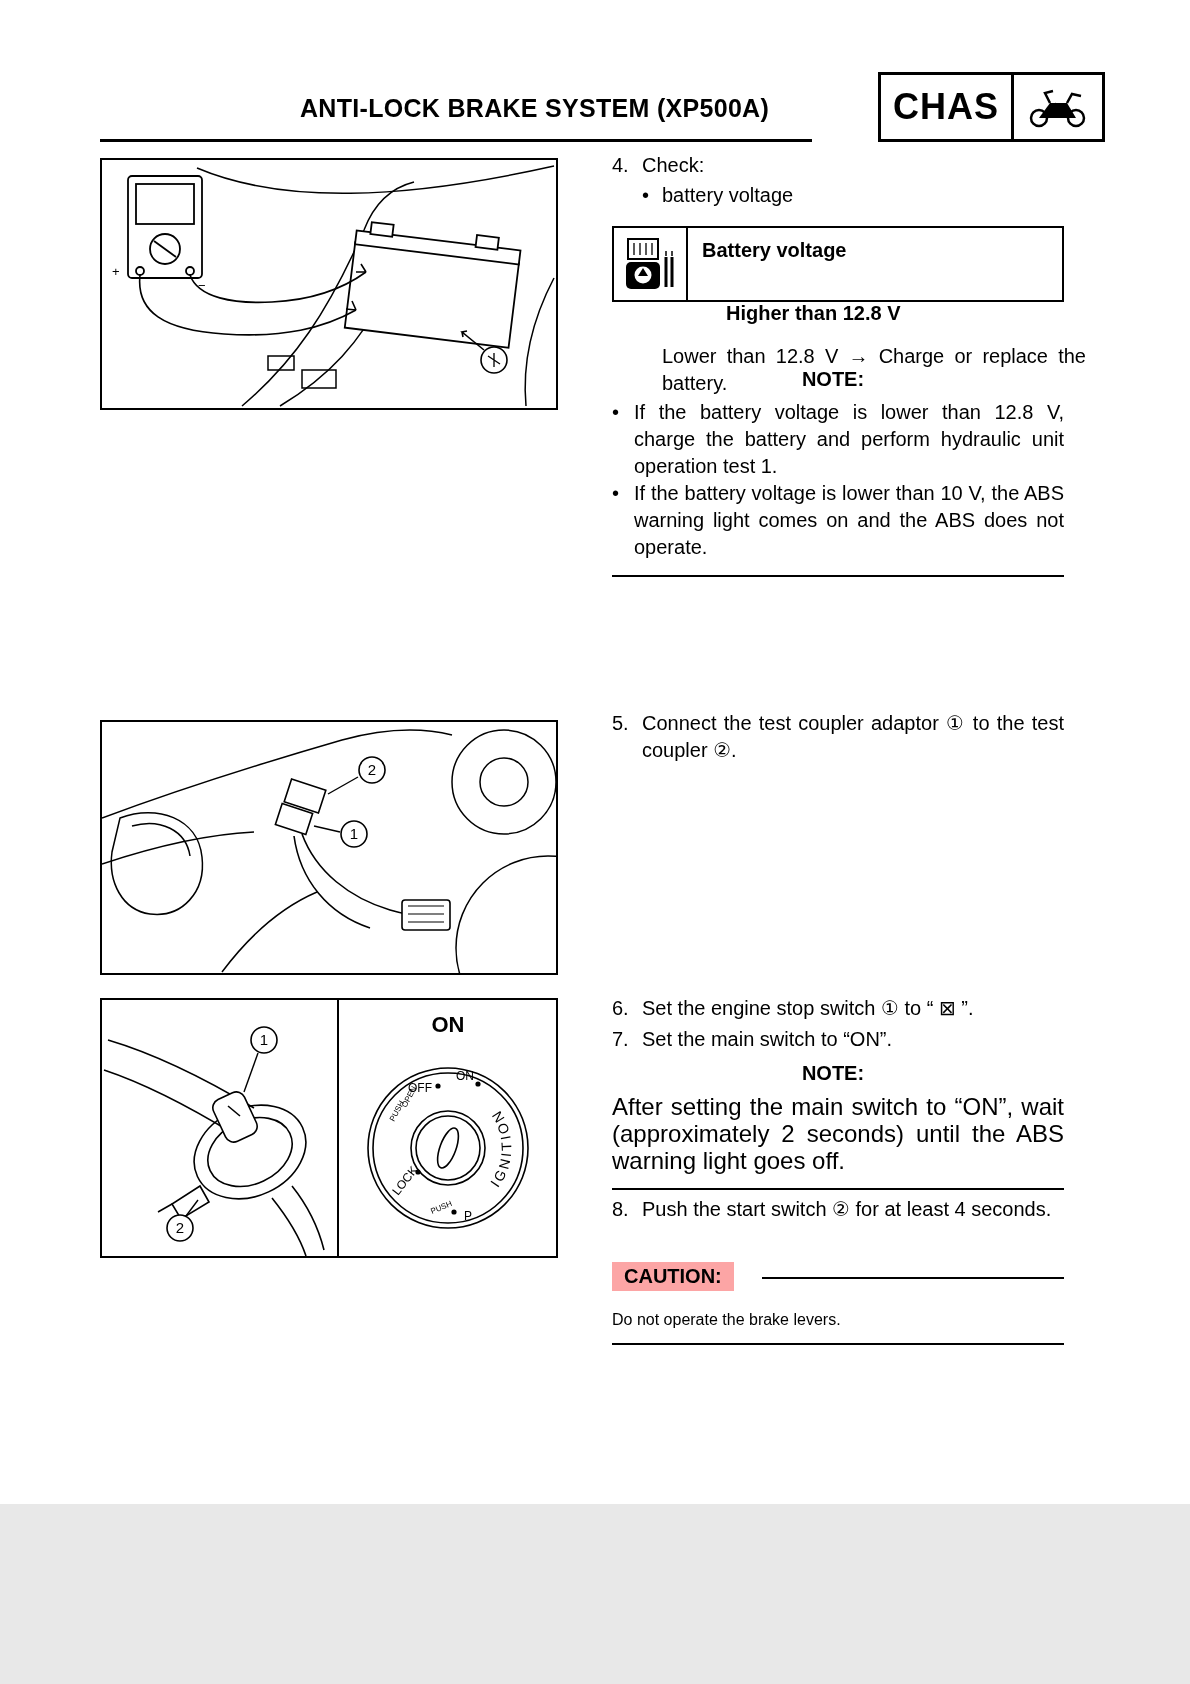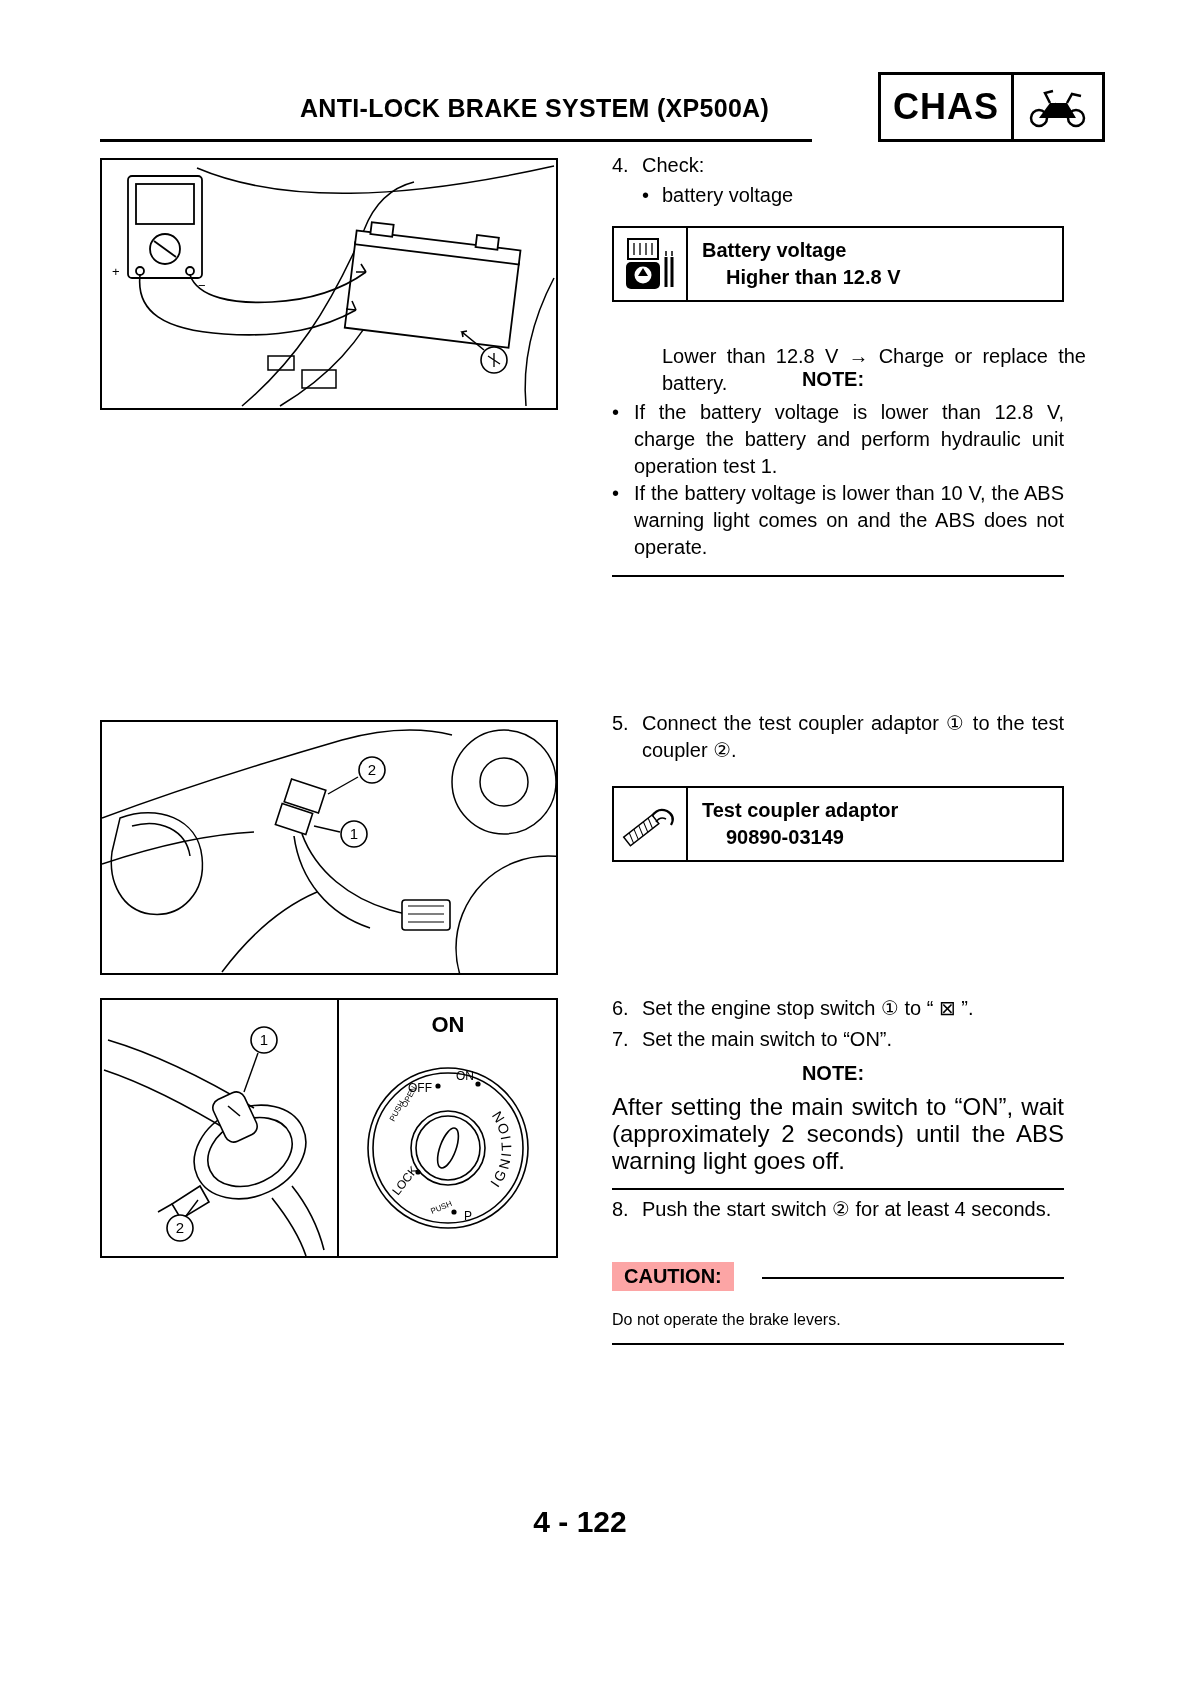--- a/index.html
+++ b/index.html
@@ -1,18 +1,18 @@
 <!DOCTYPE html>
 <html><head>
 <meta charset="utf-8">
 <style>
   * { margin:0; padding:0; box-sizing:border-box; }
   html,body { background:#e8e8e8; }
   body { font-family:"Liberation Sans","DejaVu Sans",sans-serif; color:#000; }
-  .page { position:relative; width:1190px; height:1684px; background:#fff; margin:0 auto; overflow:hidden; }
+  .page { position:relative; width:1190px; height:1504px; background:#fff; margin:0 auto; overflow:hidden; }
 
   
   .header-title { position:absolute; left:300px; top:94px; font-size:25px; font-weight:bold; letter-spacing:.3px; }
   .header-rule { position:absolute; left:100px; top:139px; width:712px; height:3px; background:#000; }
   .chapter-tab { position:absolute; left:878px; top:72px; height:70px; display:flex; align-items:stretch; border:3px solid #000; background:#fff; }
   .chas { display:flex; align-items:center; font-size:36px; font-weight:bold; padding:4px 12px; letter-spacing:1px; }
   .tab-divider { width:3px; background:#000; }
   .bike-cell { width:88px; display:flex; align-items:center; justify-content:center; }
 
   
@@ -31,21 +31,21 @@
   .step { display:flex; font-size:20px; line-height:27px; }
   .step + .step { margin-top:4px; }
   .step-num { width:30px; flex:none; }
   .step-body { flex:1; text-align:justify; }
   .sub-bullet { display:flex; margin-left:30px; font-size:20px; line-height:27px; margin-top:3px; }
   .sub-bullet .b { width:20px; flex:none; }
 
   .spec-box { position:absolute; left:612px; width:452px; height:76px; border:2px solid #000; display:flex; background:#fff; }
   .spec-icon { width:74px; flex:none; border-right:2px solid #000; display:flex; align-items:center; justify-content:center; }
   .spec-text { flex:1; padding:9px 0 0 14px; font-size:20px; font-weight:bold; line-height:27px; }
-  .spec-value { padding-left:24px; }
+  .spec-value { padding-left:24px;margin-top:36px; }
 
   .result { position:absolute; left:662px; width:424px; font-size:20px; line-height:27px; text-align:justify;margin-top:35px; }
 
   .note-header { display:flex; align-items:center;flex-direction:column; }
   .note-label { font-size:20px; font-weight:bold; flex:none; padding-right:10px; }
   .note-line { flex:1; height:2px; background:#000; margin-top:2px; }
   .note-items { margin-top:6px; }
   .note-item { display:flex; font-size:20px; line-height:27px; }
   .note-item .b { width:22px; flex:none; }
   .note-item .t { flex:1; text-align:justify; }
@@ -260,36 +260,20 @@
     <div class="block-rule"></div>
   </div>
 
   <div class="col" style="top:710px">
     <div class="step">
       <span class="step-num">5.</span>
       <span class="step-body">Connect the test coupler adaptor ① to the test coupler ②.</span>
     </div>
   </div>
 
-  <div class="spec-box" style="top:786px">
-    <div class="spec-icon">
-      <svg width="56" height="48" viewBox="0 0 56 48">
-        <g transform="rotate(-38 18 32)">
-          <rect x="2" y="26" width="36" height="11" fill="#fff" stroke="#000" stroke-width="1.5"></rect>
-          <path d="M 9 26 l -3 11 M 15 26 l -3 11 M 21 26 l -3 11 M 27 26 l -3 11 M 33 26 l -3 11" stroke="#000" stroke-width="1"></path>
-        </g>
-        <path d="M 30 16 q 6 -9 15 -5 q 9 5 4 14" fill="none" stroke="#000" stroke-width="2.2"></path>
-        <path d="M 34 22 q 4 -6 10 -3" fill="none" stroke="#000" stroke-width="1.5"></path>
-      </svg>
-    </div>
-    <div class="spec-text">
-      <div>Test coupler adaptor</div>
-      <div class="spec-value">90890-03149</div>
-    </div>
-  </div>
 
   <div class="col" style="top:995px">
     <div class="step">
       <span class="step-num">6.</span>
       <span class="step-body">Set the engine stop switch ① to “ ⊠ ”.</span>
     </div>
     <div class="step">
       <span class="step-num">7.</span>
       <span class="step-body">Set the main switch to “ON”.</span>
     </div>

